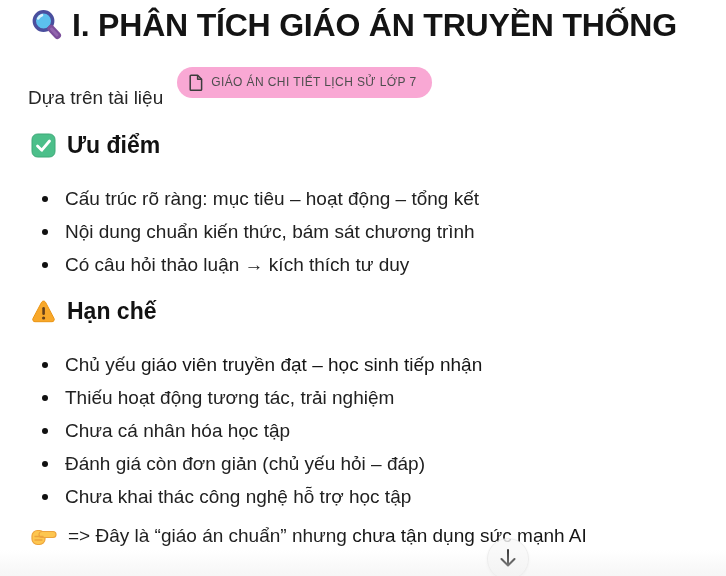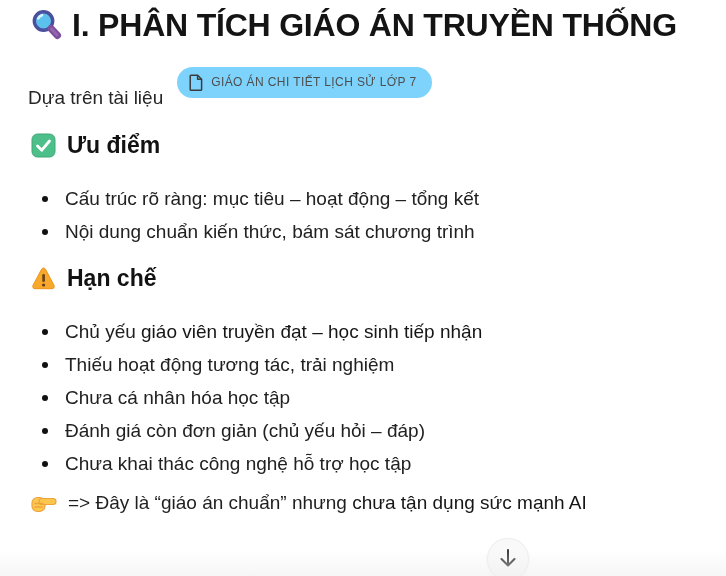--- a/index.html
+++ b/index.html
@@ -14,21 +14,21 @@
   
   .title-row { display:flex; align-items:center; gap:9px; margin:-1px 0 0 2px; }
   .title-row h1 { font-size:32px; font-weight:700; color:#141414; letter-spacing:-0.2px; line-height:52px; white-space:nowrap; }
   .emoji { flex:0 0 auto; display:inline-flex; }
 
   
   .source-row { display:flex; align-items:center; gap:14px; margin:4px 0 0 0; }
   .source-label { font-size:19px; color:#262626;margin-top:32px; }
   .badge {
     display:inline-flex; align-items:center; gap:8px;
-    background:#7dd3fc; border:none; border-radius:16px;
+    background:#f9a8d4; border:none; border-radius:16px;
     padding:7px 15px 7px 12px; cursor:pointer;
   }
   .badge span { font-size:12px; color:#4e4e4e; letter-spacing:0.4px; white-space:nowrap; }
 
   
   .section-heading { display:flex; align-items:center; gap:11px; margin:24px 0 0 3px; }
   .section-heading h2 { font-size:23px; font-weight:700; color:#121212; }
   .adv-heading { margin-top:23px; }
   .lim-heading { margin-top:21px; }
 
@@ -97,20 +97,21 @@
         <rect x="1" y="1" width="23" height="23" rx="5.5" fill="#4cbf8a"></rect>
         <rect x="1" y="1" width="23" height="23" rx="5.5" fill="none" stroke="#3da877" stroke-width="1"></rect>
         <path d="M6.5 13 L10.8 17.2 L18.5 8" fill="none" stroke="#ffffff" stroke-width="2.8" stroke-linecap="round" stroke-linejoin="round"></path>
       </svg>
     </span>
     <h2>Ưu điểm</h2>
   </div>
   <ul class="bullets">
       <li><span>Cấu trúc rõ ràng: mục tiêu – hoạt động – tổng kết</span></li>
       <li><span>Nội dung chuẩn kiến thức, bám sát chương trình</span></li>
+      <li><span>Có câu hỏi thảo luận → kích thích tư duy</span></li>
     </ul>
 
   <div class="section-heading lim-heading">
     <span class="emoji">
       <svg width="25" height="23" viewBox="0 0 25 23">
         <path d="M10.6 2.2 a2.3 2.3 0 0 1 3.9 0 L23 18.4 a2.2 2.2 0 0 1 -2 3.3 H4 a2.2 2.2 0 0 1 -2 -3.3 Z" fill="#f8a82a"></path>
         <path d="M10.6 2.2 a2.3 2.3 0 0 1 3.9 0 L23 18.4 a2.2 2.2 0 0 1 -2 3.3 H4 a2.2 2.2 0 0 1 -2 -3.3 Z" fill="none" stroke="#eb9413" stroke-width="1"></path>
         <rect x="11.3" y="7" width="2.6" height="8" rx="1.3" fill="#66401a"></rect>
         <circle cx="12.6" cy="18" r="1.6" fill="#66401a"></circle>
       </svg>

